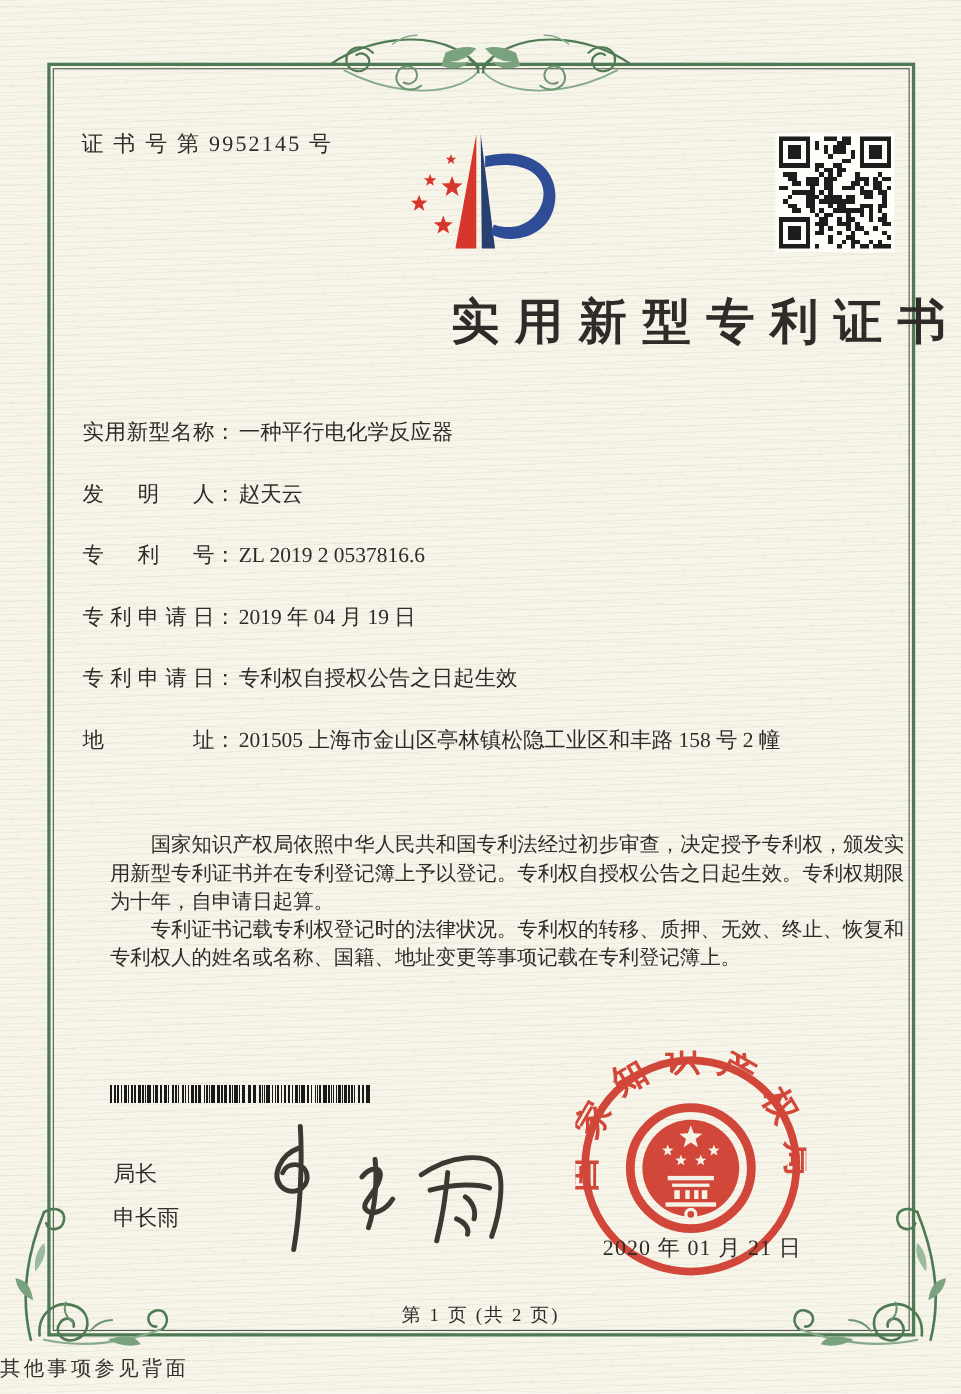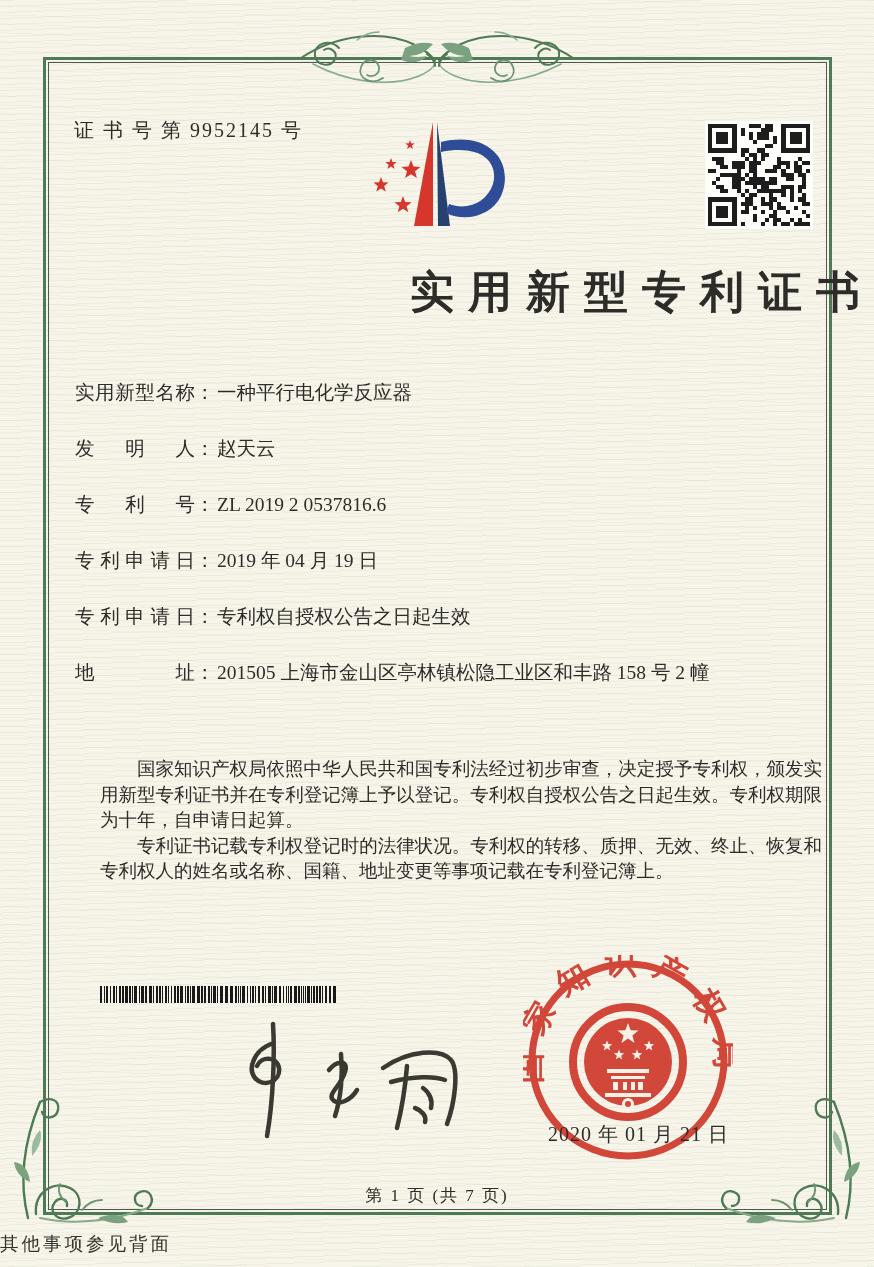--- a/index.html
+++ b/index.html
@@ -409,20 +409,24 @@
         <rect x="213" y="0" width="2" height="17"></rect>
         <rect x="216" y="0" width="2" height="17"></rect>
         <rect x="219" y="0" width="2" height="17"></rect>
         <rect x="222" y="0" width="1" height="17"></rect>
         <rect x="225" y="0" width="2" height="17"></rect>
         <rect x="229" y="0" width="2" height="17"></rect>
         <rect x="233" y="0" width="3" height="17"></rect>
       </svg>
   </div>
 
+  <div class="signer">
+    <div>局长</div>
+    <div>申长雨</div>
+  </div>
 
   <svg class="signature" viewBox="0 0 240 126">
     <g fill="none" stroke="#26251f" stroke-width="4.5" stroke-linecap="round" opacity="0.9">
       <path d="M38,30 C22,36 14,54 22,64 C30,74 48,68 46,54 C44,42 28,42 24,52"></path>
       <path d="M40,10 C42,42 40,88 34,122"></path>
       <path d="M96,56 C104,46 116,46 112,58 C108,72 94,80 100,86 C106,92 118,86 124,76"></path>
       <path d="M108,40 C110,60 108,84 102,102"></path>
       <path d="M150,54 C176,36 208,34 218,46 C226,56 222,88 214,110"></path>
       <path d="M158,68 C180,62 202,62 212,66"></path>
       <path d="M174,52 C172,76 168,98 164,114"></path>
@@ -456,16 +460,16 @@
         <rect x="115" y="127" width="5" height="8"></rect>
         <rect x="82" y="138" width="46" height="4"></rect>
         <circle cx="105" cy="149" r="6"></circle>
         <circle cx="105" cy="149" r="3" fill="#cf3a2d"></circle>
       </g>
     </g>
   </svg>
 
   <div class="seal-date">2020 年 01 月 21 日</div>
 
-  <div class="page-no">第 1 页 (共 7 页)</div>
+  <div class="page-no">第 1 页 (共 2 页)</div>
   <div class="back-note">其他事项参见背面</div>
 
 </div>
 
 </body></html>

